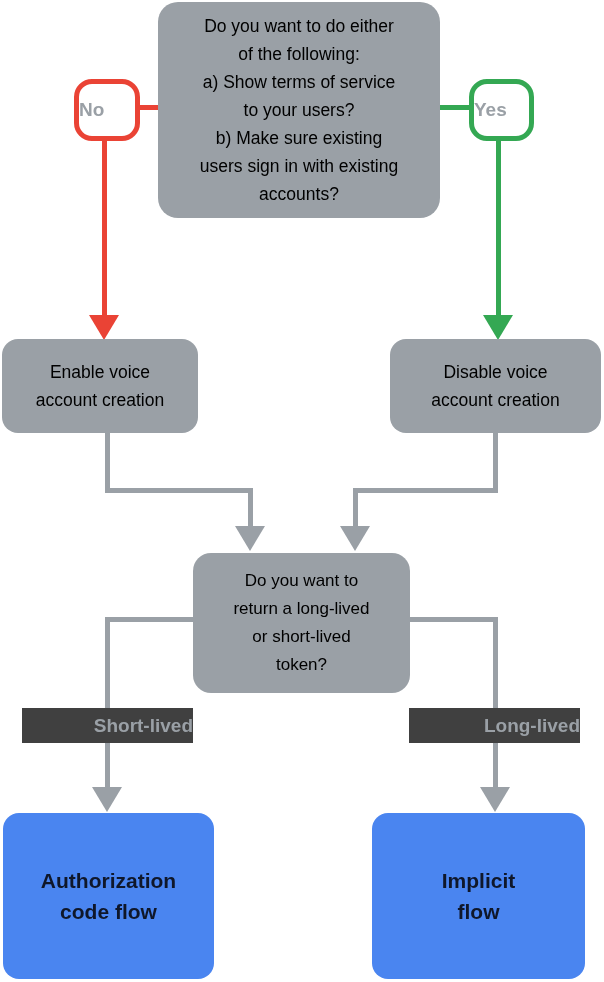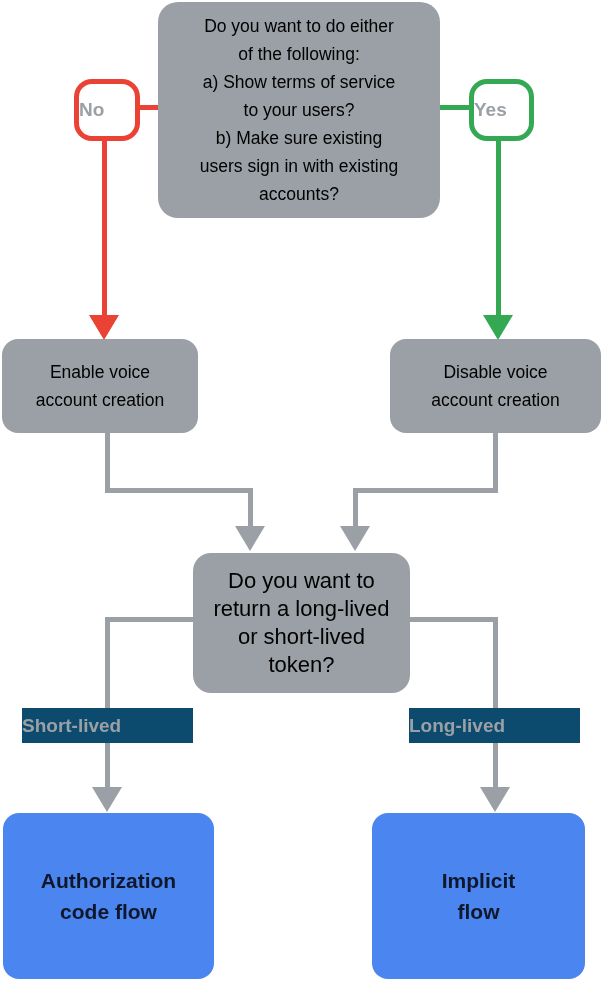--- a/index.html
+++ b/index.html
@@ -21,21 +21,21 @@
     position:absolute;
     background:var(--gray);
     color:#000000;
     display:flex;align-items:center;justify-content:center;
     text-align:center;
   }
   .txt{white-space:pre-line;}
   .top-box{left:158px;top:2px;width:282px;height:216px;border-radius:20px;font-size:17.5px;line-height:28px;}
   .mid-left-box{left:2px;top:339px;width:196px;height:94px;border-radius:16px;font-size:17.5px;line-height:28px;}
   .mid-right-box{left:390px;top:339px;width:211px;height:94px;border-radius:16px;font-size:17.5px;line-height:28px;justify-content:center;}
-  .mid-box{left:193px;top:553px;width:217px;height:140px;border-radius:18px;font-size:22px;line-height:28px;}
+  .mid-box{left:193px;top:553px;width:217px;height:140px;border-radius:18px;font-size:17px;line-height:28px;}
   .bluebox{
     position:absolute;
     background:var(--blue);
     color:#0f172a;font-weight:bold;
     display:flex;align-items:center;justify-content:center;
     text-align:center;font-size:21px;line-height:31px;
     border-radius:16px;
   }
   .blue-left{left:3px;top:813px;width:211px;height:166px;}
   .blue-right{left:372px;top:813px;width:213px;height:166px;}
@@ -53,24 +53,24 @@
   .seg{position:absolute;}
   .seg.gray{background:var(--gray);}
   .seg.red{background:var(--red);}
   .seg.green{background:var(--green);}
   .ah{position:absolute;width:0;height:0;border-left:15px solid transparent;border-right:15px solid transparent;}
   .ah.gray{border-top:25px solid var(--gray);}
   .ah.red{border-top:25px solid var(--red);}
   .ah.green{border-top:25px solid var(--green);}
   .branch-label{
     position:absolute;
-    background:#0c4a6e;
+    background:#404040;
     color:var(--gray);
     font-weight:bold;font-size:19px;
-    display:flex;align-items:center;justify-content:flex-start;
+    display:flex;align-items:center;justify-content:flex-end;
     z-index:3;
   }
   .label-short{left:22px;top:708px;width:171px;height:35px;}
   .label-long{left:409px;top:708px;width:171px;height:35px;}
 </style>
 </head>
 <body>
 
 <div class="stage">
 

